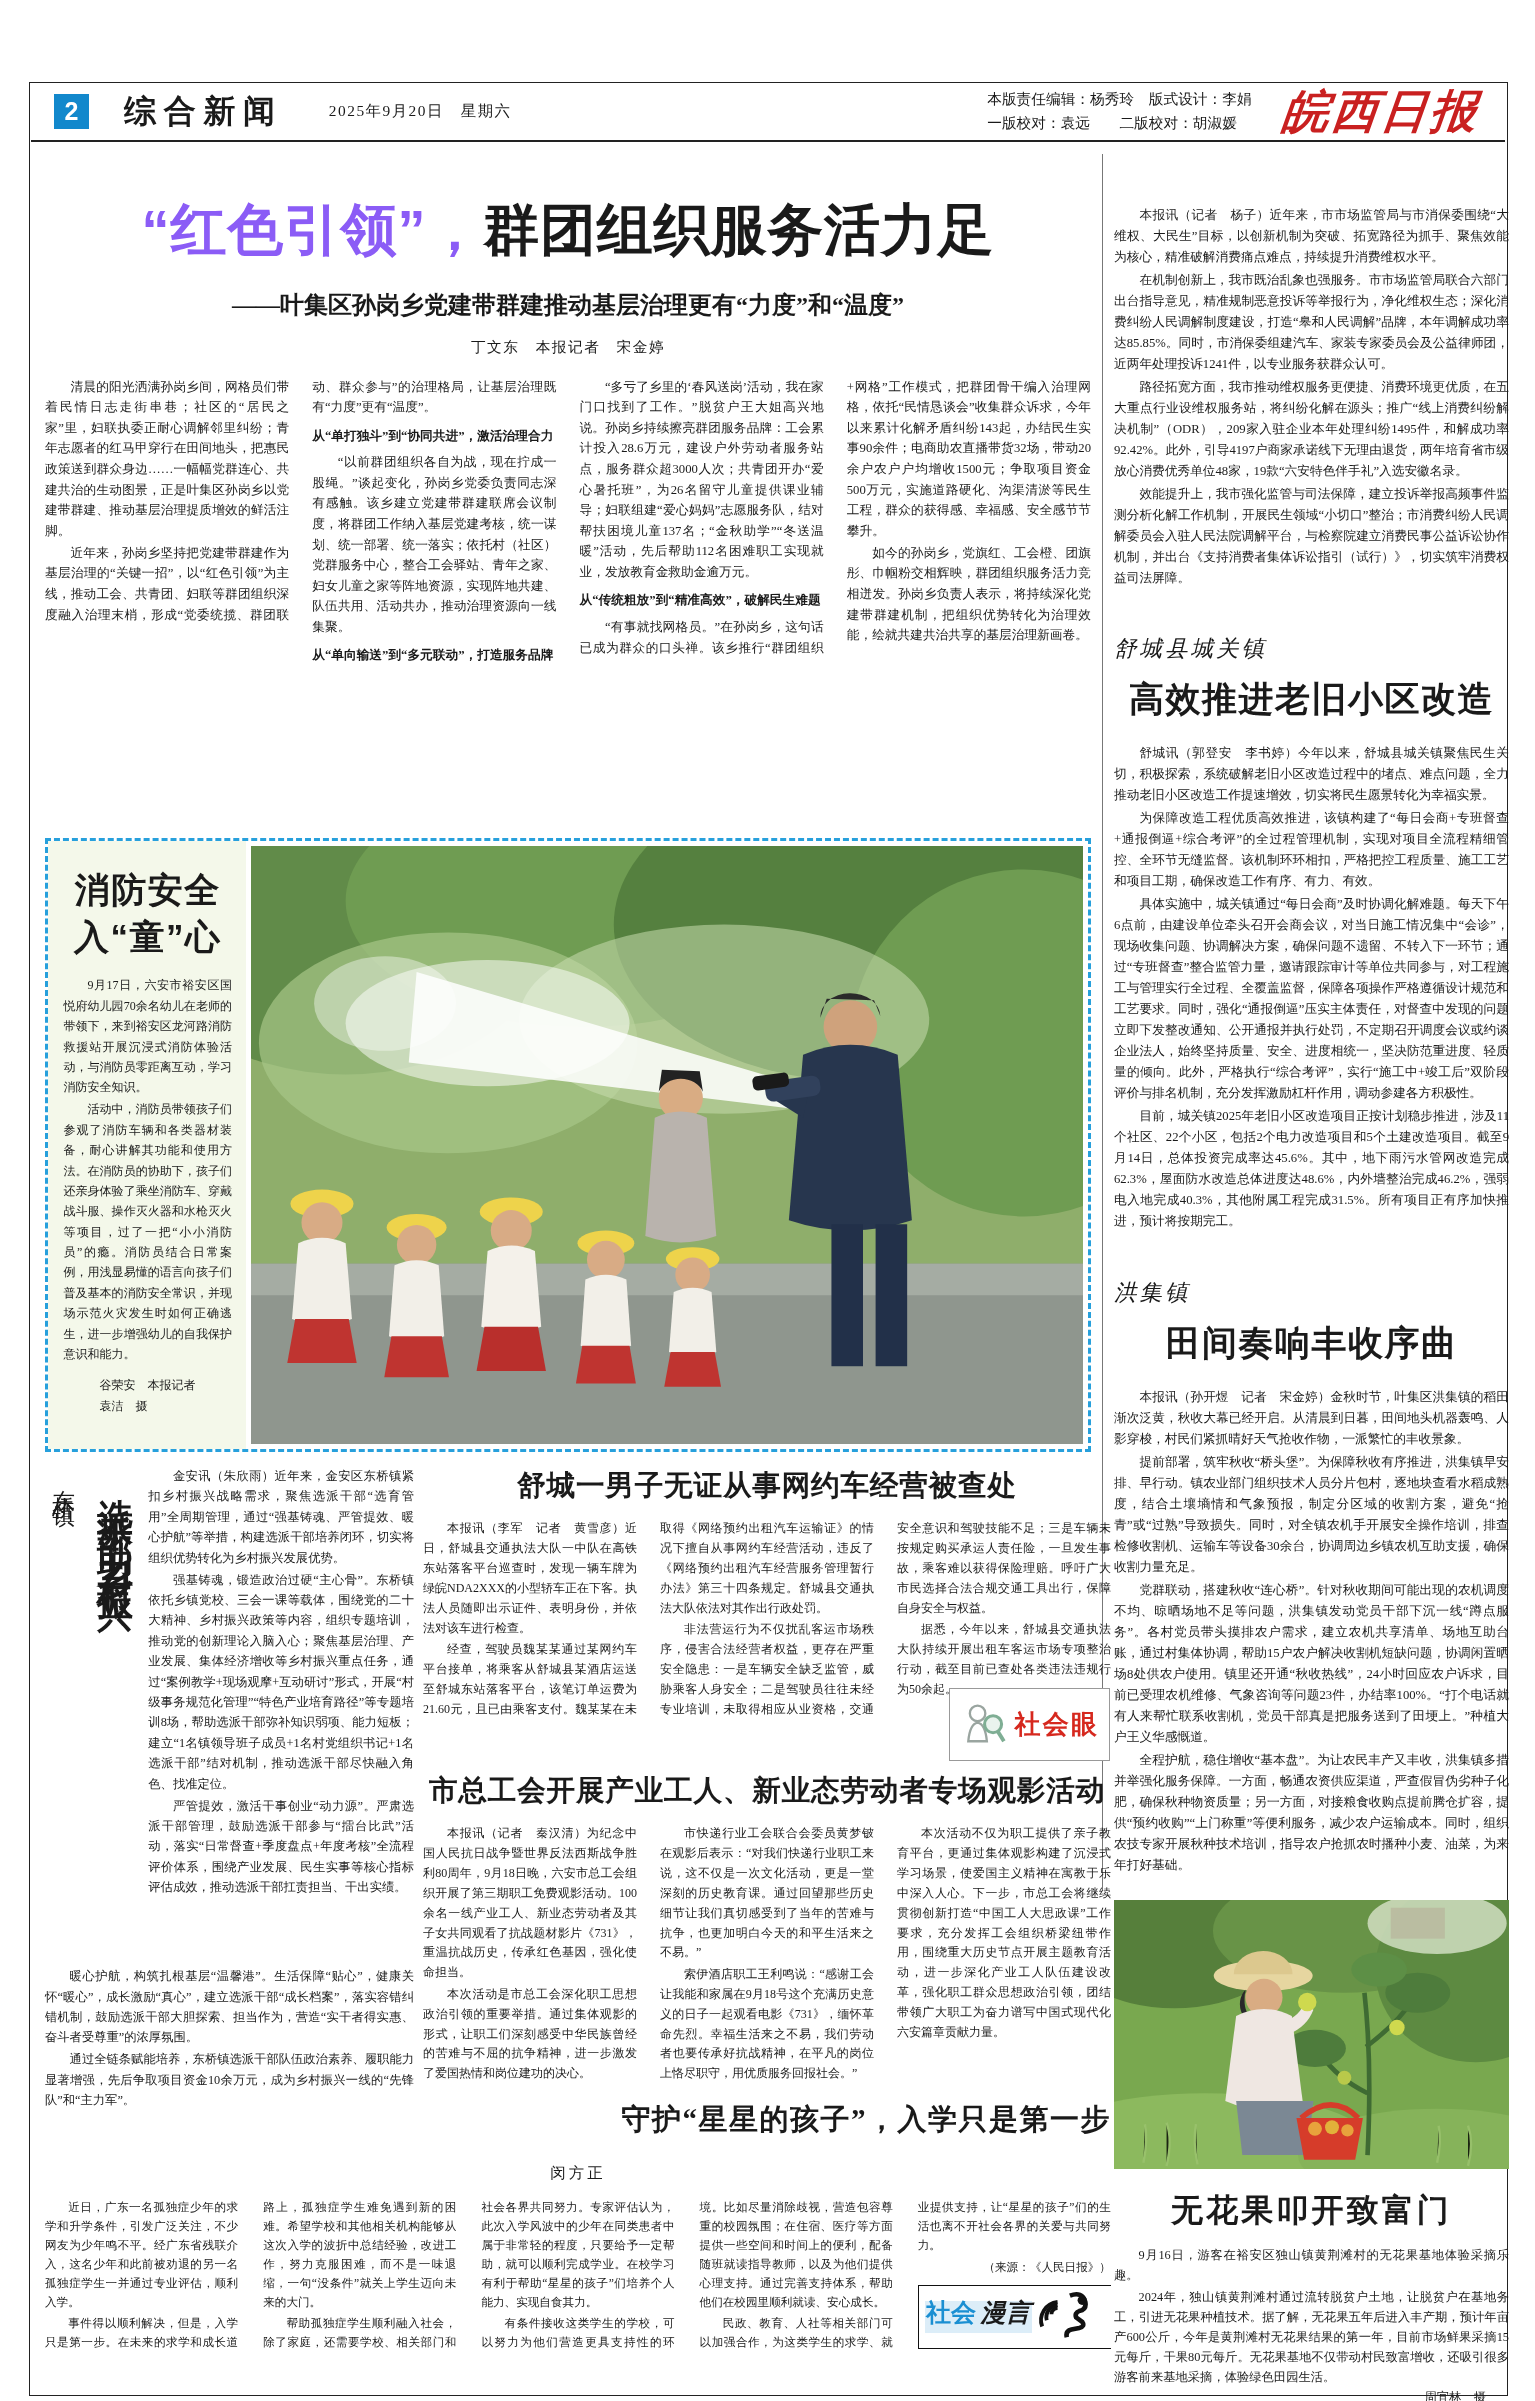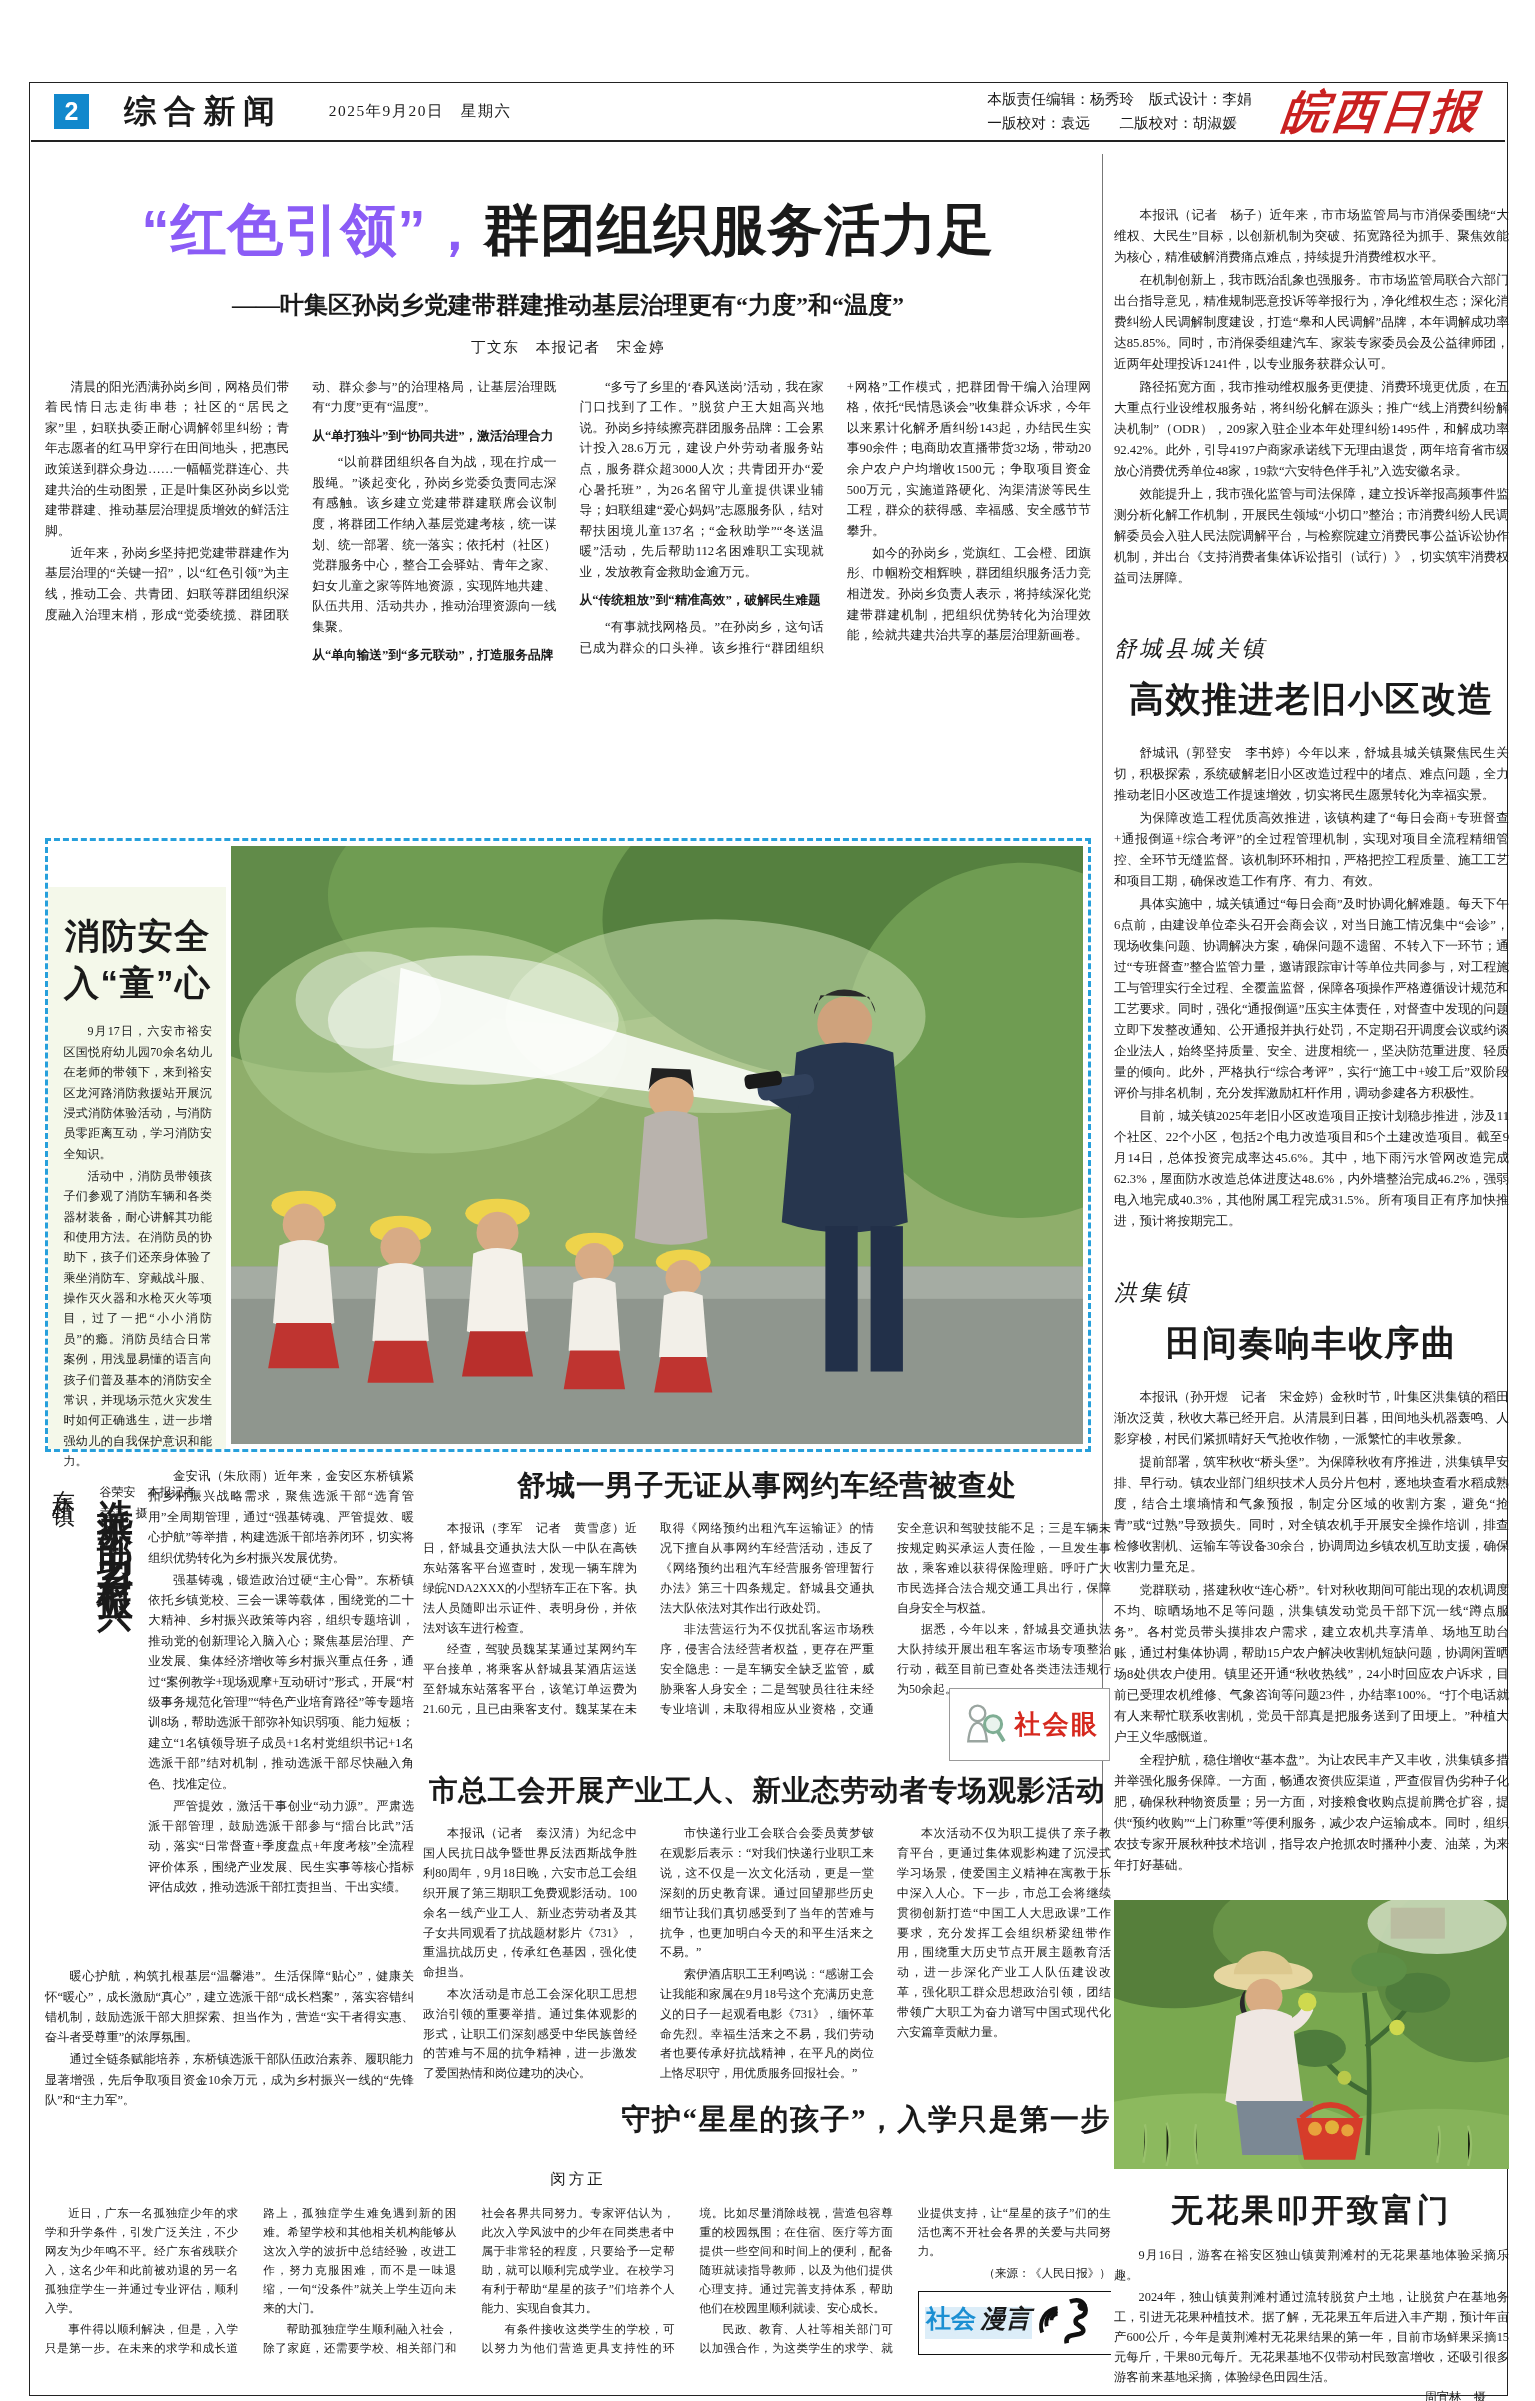--- a/index.html
+++ b/index.html
@@ -26,21 +26,21 @@
   .lead h1{margin:7.7px 0 0 0;text-align:center;font-family:"Liberation Sans","DejaVu Sans",sans-serif;
        font-weight:900;font-size:56px;letter-spacing:0.8px;}
   .lead h1 .red{color:#8b5cf6;}
   .lead .sub{margin-top:20px;text-align:center;font-size:24px;font-weight:700;}
   .lead .byline{margin-top:17px;text-align:center;font-size:14.7px;letter-spacing:1.5px;}
   .lead .body{margin-top:20px;height:449px;overflow:hidden;column-count:4;column-gap:23px;
        font-size:12.7px;line-height:1.62;}
   
   .firebox{position:absolute;left:45px;top:838px;width:1046px;height:614px;border:3.1px dashed #27a0dc;
        box-sizing:border-box;display:flex;background:#fff;}
-  .firetxt{width:178px;background:#f4f8ea;box-sizing:border-box;padding:20px 14px 9.3px 15.4px;margin-top:46px;}
+  .firetxt{width:198px;background:#f4f8ea;box-sizing:border-box;padding:20px 14px 9.3px 15.4px;}
   .firetxt h2{margin:4.6px 0 15.4px 0;font-family:"Liberation Sans",sans-serif;font-weight:900;
        font-size:35px;line-height:1.35;text-align:center;letter-spacing:1.5px;}
   .firetxt .body{font-size:12px;line-height:1.7;}
   .firetxt .credit{margin-top:10.8px;font-size:12px;line-height:1.7;text-align:left;text-indent:3em;}
   .firephoto{flex:1;margin:4.6px;overflow:hidden;}
   .firephoto svg{width:100%;height:100%;display:block;}
   
   .dq{position:absolute;left:45px;top:1466px;width:369px;height:627px;}
   .dq .top{display:flex;height:494px;overflow:hidden;}
   .dq .kick{writing-mode:vertical-rl;text-orientation:upright;font-size:23px;letter-spacing:7.7px;
@@ -56,21 +56,21 @@
   .art-wyc .body{column-count:3;column-gap:23px;height:231px;overflow:hidden;font-size:12px;line-height:1.66;}
   .badge-eye{position:absolute;right:1.5px;bottom:0px;width:159px;height:71px;border:0.8px solid #999;
        background:#fff;display:flex;align-items:center;justify-content:center;gap:7.7px;}
   .badge-eye .t{color:#d6281e;font-family:"Liberation Serif",serif;font-weight:900;font-size:26px;letter-spacing:2.3px;}
   .art-union{position:absolute;left:423px;top:1771px;width:688px;height:315px;}
   .art-union .body{column-count:3;column-gap:23px;height:262px;overflow:hidden;font-size:12px;line-height:1.66;}
   
   .art-stars{position:absolute;left:45px;top:2100px;width:1066px;height:287px;}
   .art-stars h3{margin:0;text-align:right;font-weight:900;font-size:29px;letter-spacing:1.5px;
        font-family:"Liberation Serif",serif;}
-  .art-stars .author{text-align:center;font-size:15.4px;margin:29px 0 14px 0;letter-spacing:3.1px;}
+  .art-stars .author{text-align:center;font-size:15.4px;margin:23px 0 14px 0;letter-spacing:3.1px;}
   .art-stars .body{column-count:5;column-gap:25px;height:202px;overflow:hidden;font-size:11.6px;line-height:1.64;}
   .src{text-align:right;font-size:11.6px;margin:3.1px 0 7.7px 0;}
   .badge-my{break-inside:avoid;width:194px;height:62px;border:1.5px solid #111;background:#fff;
        display:flex;align-items:center;margin-top:4.6px;}
   .badge-my .panel{background:#dcedf8;height:32px;margin-left:6.2px;display:flex;align-items:flex-end;padding:0 1px;}
   .badge-my .b{color:#1b8fd2;font-family:"Liberation Sans",sans-serif;font-weight:900;font-size:25px;}
   .badge-my .s{font-family:"Liberation Serif",serif;font-style:italic;font-weight:700;font-size:25px;margin-left:4.6px;}
   
   .rcol{position:absolute;left:1114px;top:185px;width:395px;}
   .r1 h2{margin:10.8px 0 0 0;text-align:center;font-family:"Liberation Serif",serif;font-weight:900;

